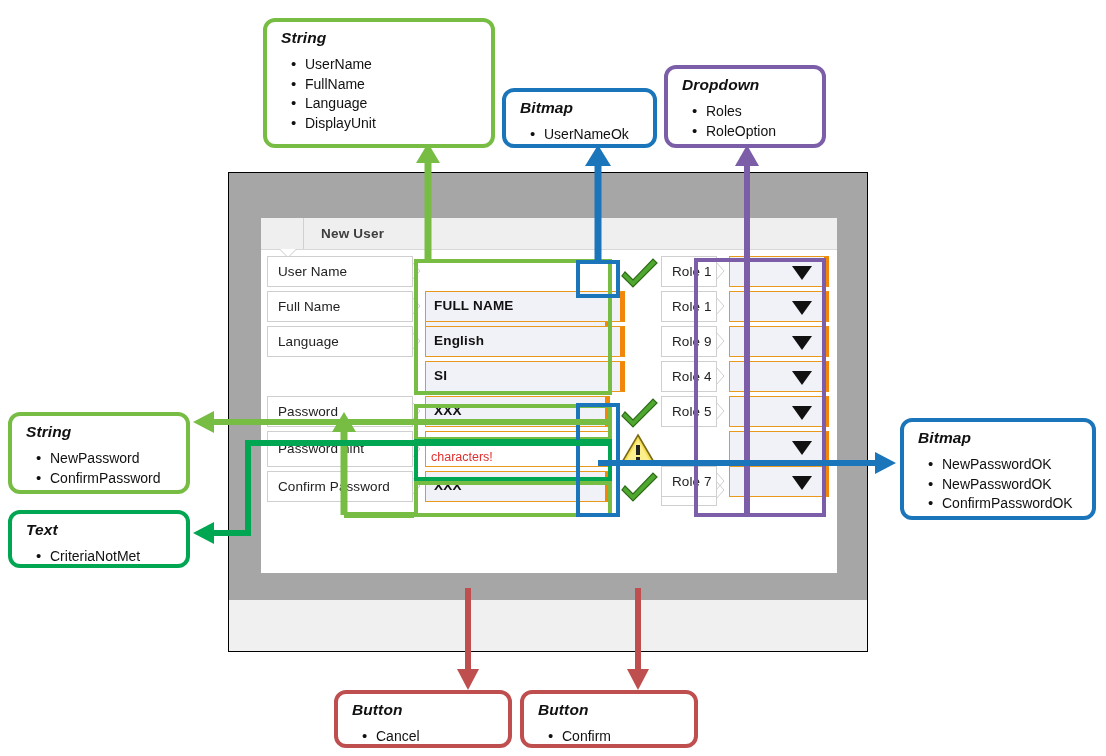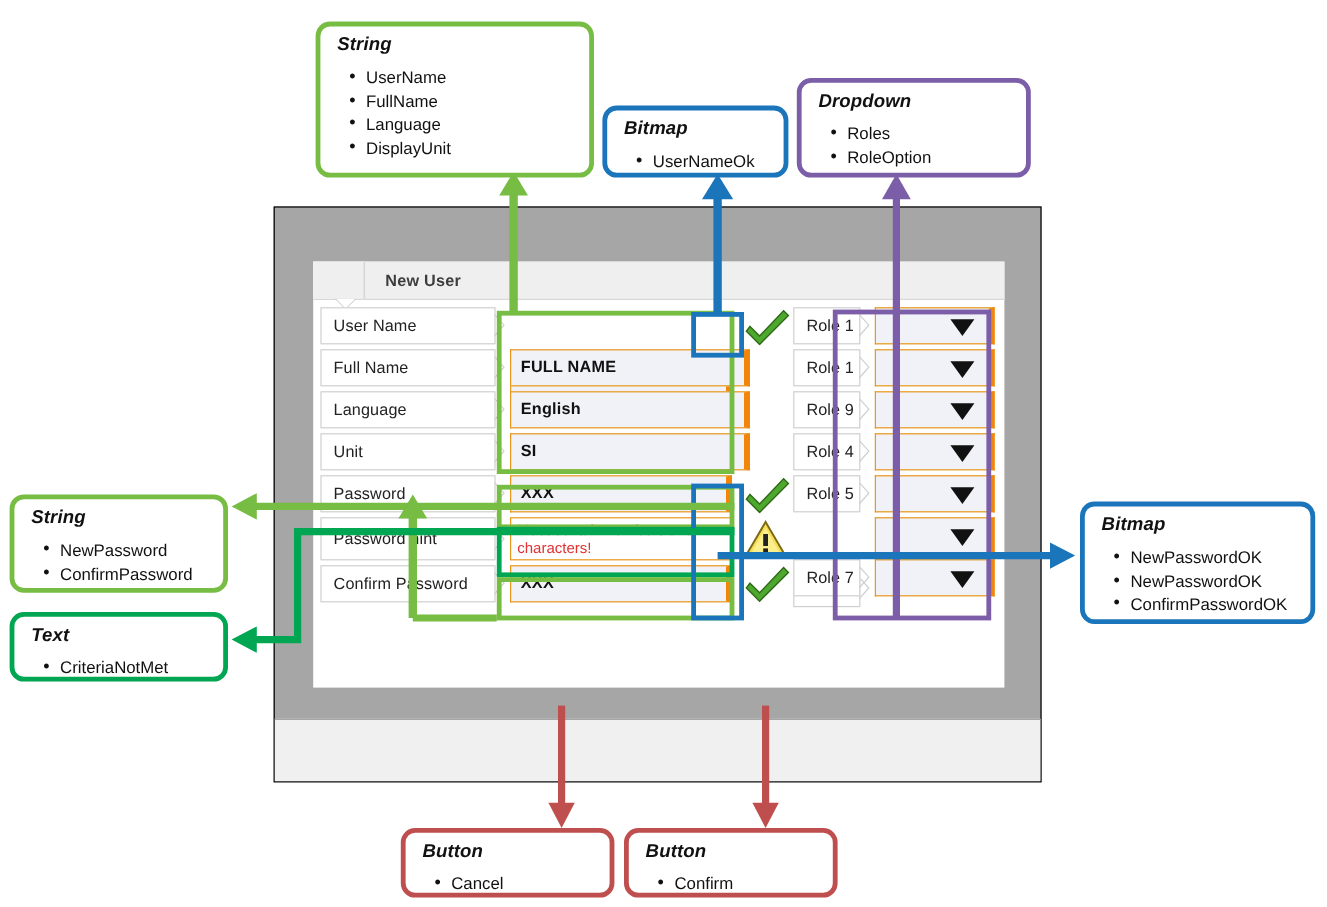--- a/index.html
+++ b/index.html
@@ -138,26 +138,20 @@
           <svg class="nose" viewBox="0 0 9 19">
             <path d="M0 0 L8 9 L0 18" fill="none" stroke="#cfcfcf" stroke-width="1"></path>
             </svg>
         </div>
         <div class="fld" style="left:158px;width:200px;">
           <span>English</span>
         </div>
       </div>
 
       <div class="row">
-        <div class="lbl" style="left:0;width:146px;">
-          <span>Unit</span>
-          <svg class="nose" viewBox="0 0 9 19">
-            <path d="M0 0 L8 9 L0 18" fill="none" stroke="#cfcfcf" stroke-width="1"></path>
-            </svg>
-        </div>
         <div class="fld" style="left:158px;width:200px;">
           <span>SI</span>
         </div>
       </div>
 
       <div class="row">
         <div class="lbl" style="left:0;width:146px;">
           <span>Password</span>
           <svg class="nose" viewBox="0 0 9 19">
             <path d="M0 0 L8 9 L0 18" fill="none" stroke="#cfcfcf" stroke-width="1"></path>
@@ -371,21 +365,21 @@
   </ul>
 </div>
 
 <div class="callout c-blue" style="left:502px;top:88px;width:155px;height:60px;">
   <div class="ctitle">Bitmap</div>
   <ul>
     <li>UserNameOk</li>
   </ul>
 </div>
 
-<div class="callout c-purple" style="left:664px;top:65px;width:195px;height:83px;">
+<div class="callout c-purple" style="left:664px;top:65px;width:162px;height:83px;">
   <div class="ctitle">Dropdown</div>
   <ul>
     <li>Roles</li>
     <li>RoleOption</li>
   </ul>
 </div>
 
 <div class="callout c-green" style="left:8px;top:412px;width:182px;height:82px;">
   <div class="ctitle">String</div>
   <ul>

